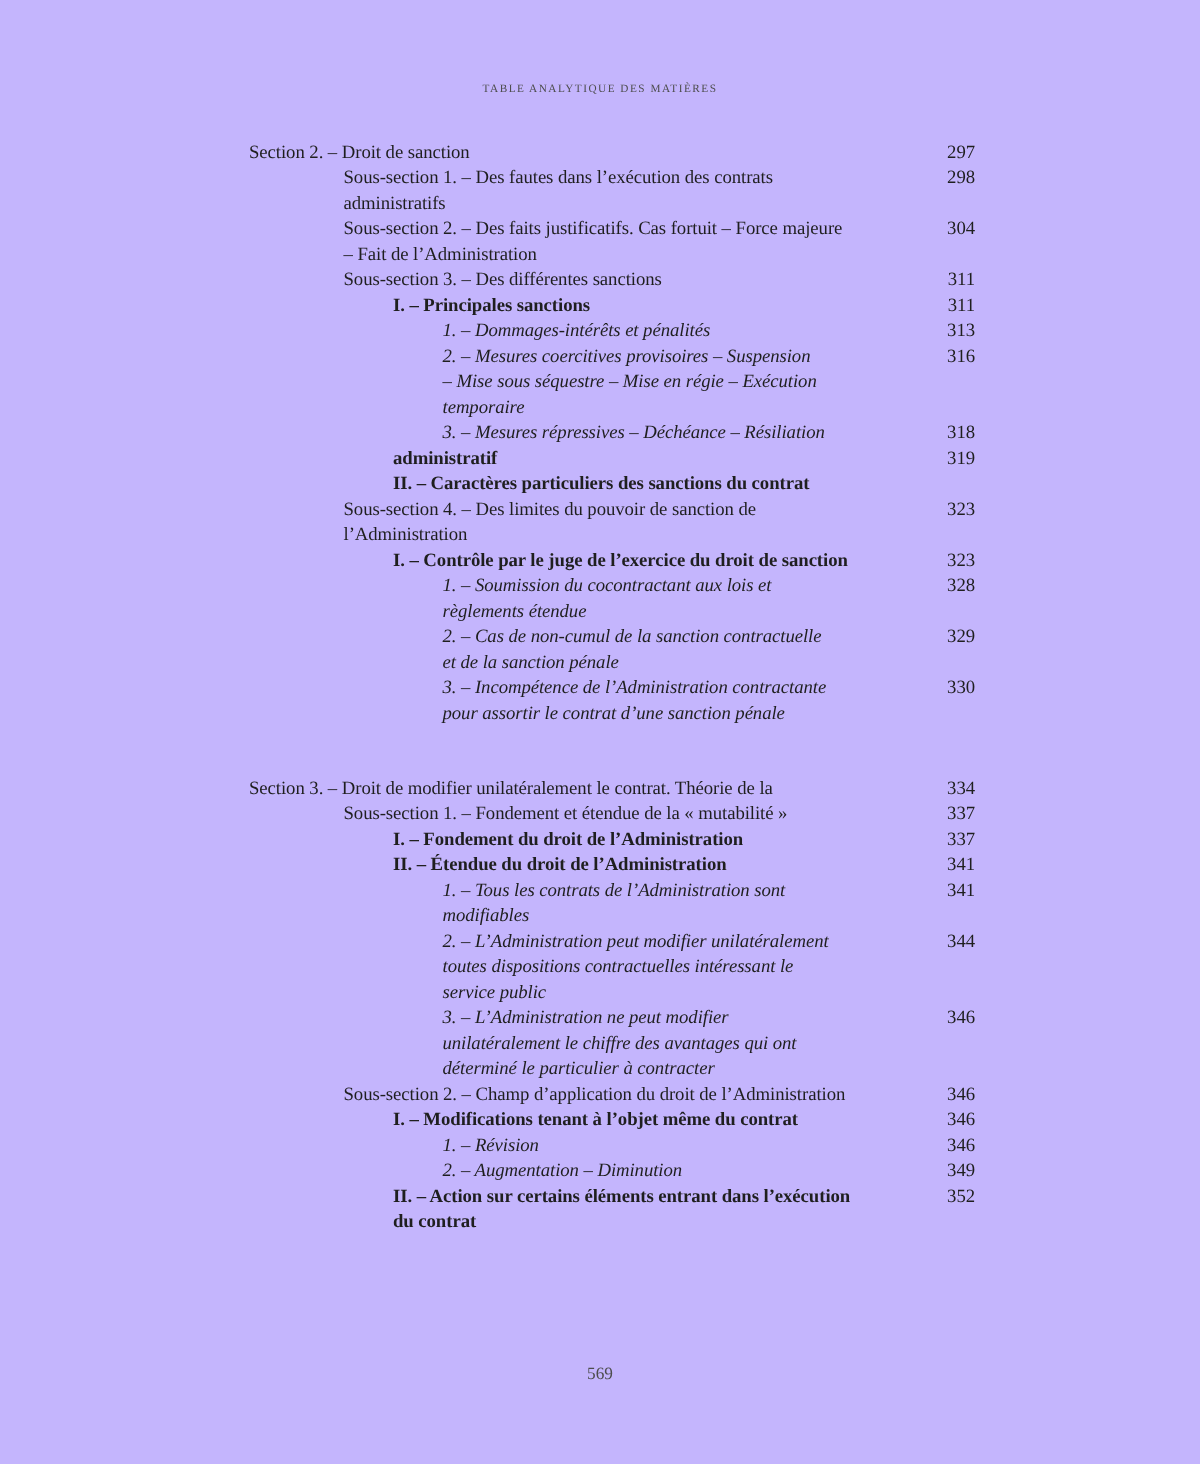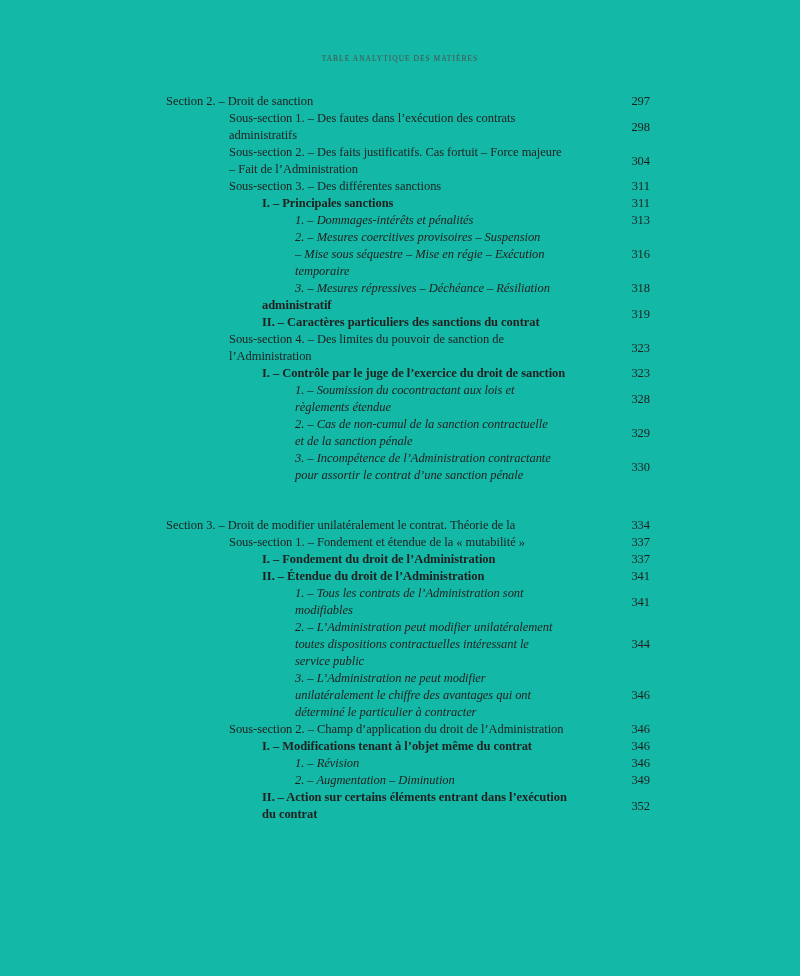--- a/index.html
+++ b/index.html
@@ -1,20 +1,20 @@
 <!DOCTYPE html>
 <html lang="fr"><head>
 <meta charset="utf-8">
 <style>
   html, body { margin: 0; padding: 0; background: #ffffff; }
   .page {
     position: relative;
     width: 800px;
     height: 976px;
-    background: #14b8a6;
+    background: #c4b5fd;
     font-family: "Liberation Serif", serif;
     color: #1f1f1f;
     overflow: hidden;
   }
   .running-head {
     position: absolute;
     top: 54px;
     left: 0;
     right: 0;
     text-align: center;
@@ -27,21 +27,21 @@
     position: absolute;
     top: 93px;
     left: 166px;
     width: 484px;
     font-size: 12.5px;
     line-height: 17px;
     letter-spacing: -0.05px;
   }
   .entry {
     display: flex;
-    align-items: center;
+    align-items: flex-start;
   }
   .entry.gap { margin-top: 33px; }
   .label { flex: 1 1 auto; min-width: 0; }
   .lvl0 .label { padding-left: 0; }
   .lvl1 .label { padding-left: 63px; }
   .lvl2 .label { padding-left: 96px; font-weight: bold; }
   .lvl3 .label { padding-left: 129px; font-style: italic; }
   .ln { white-space: nowrap; }
   .pagenum {
     flex: 0 0 36px;
@@ -231,13 +231,14 @@
       </div>
       <div class="entry lvl2">
         <div class="label">
           <div class="ln">II. – Action sur certains éléments entrant dans l’exécution</div>
           <div class="ln">du contrat</div>
         </div>
         <div class="pagenum">352</div>
       </div>
     </div>
 
+  <div class="folio">569</div>
 </div>
 
 </body></html>

